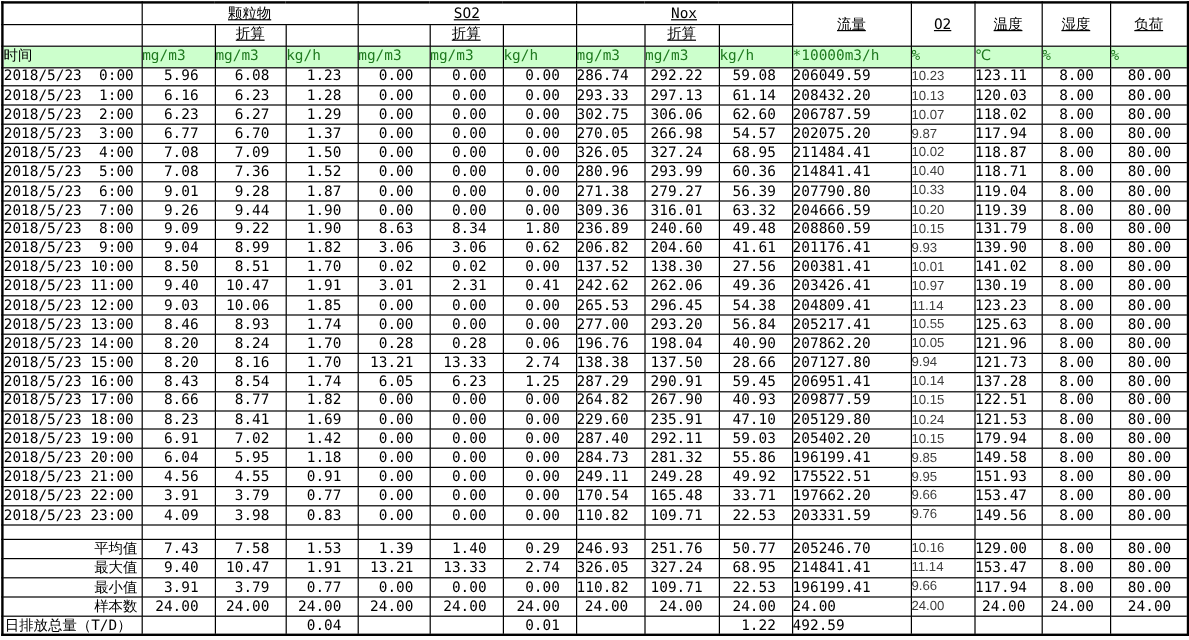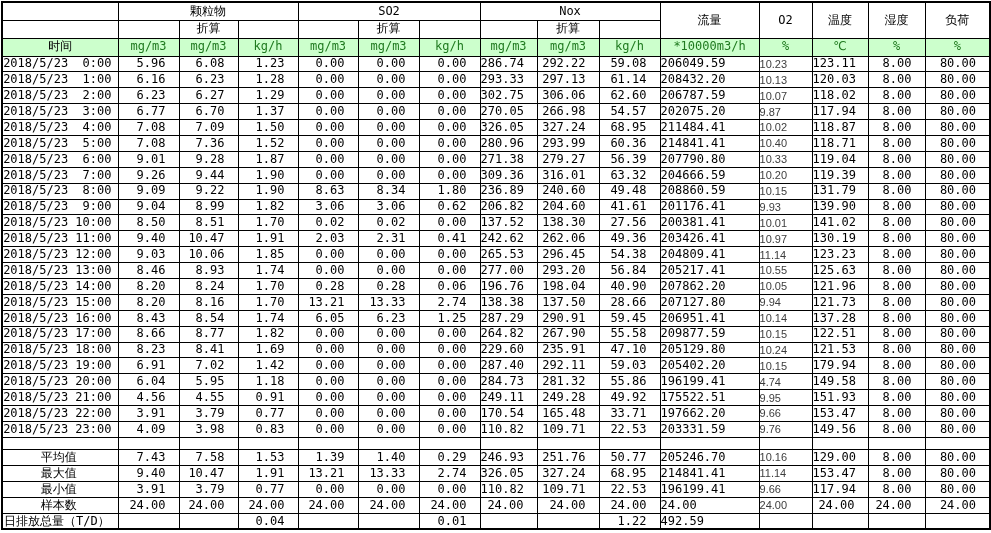--- a/index.html
+++ b/index.html
@@ -2,34 +2,34 @@
 <html><head>
 <meta charset="utf-8">
 <style>
   html,body{margin:0;padding:0;background:#ffffff;}
   body{width:991px;height:533px;overflow:hidden;
        font-family:"DejaVu Sans Mono","DejaVu Sans",monospace;}
   table{border-collapse:collapse;table-layout:fixed;width:988px;
         border:2px solid #000;margin:1px 0 0 1px;}
   td{border:1px solid #000;padding:0;overflow:hidden;font-size:12px;line-height:1.1;
      vertical-align:middle;color:#000;}
-  .r-head{height:18px;}
+  .r-head{height:18px;text-decoration:underline;}
   .r-head td{text-align:center;}
   .r-green{height:18px;}
-  .r-green td{background:#ccffcc;color:#1f7a1f;text-align:center;}
+  .r-green td{background:#ccffcc;color:#1f7a1f;}
   .r-green td.g-time{color:#000000;}
   .r-data{height:15.9px;}
   .r-spacer{height:12px;}
   .r-sum{height:16px;}
   .c-time{text-align:right;padding-right:6px;white-space:pre;}
   .c-num{text-align:right;padding-right:13px;}
   .c-flow{padding-right:8px;}
   .c-o2{text-align:left;padding-right:12px;color:#3d3d3d;
         font-family:"Liberation Sans",sans-serif;font-size:11px;}
-  .c-label{text-align:center;padding-right:3px;white-space:nowrap;}
+  .c-label{text-align:right;padding-right:3px;white-space:nowrap;}
   .c-label-left{text-align:left;padding-left:1px;white-space:nowrap;}
 </style>
 </head>
 <body>
 
 <table>
   <colgroup>
     <col style="width:116px">
       <col style="width:61px">
       <col style="width:59px">
@@ -274,21 +274,21 @@
         <td class="c-o2">10.01</td>
         <td class="c-num">141.02</td>
         <td class="c-num">8.00</td>
         <td class="c-num">80.00</td>
       </tr>
       <tr class="r-data">
         <td class="c-time">2018/5/23 11:00</td>
         <td class="c-num">9.40</td>
         <td class="c-num">10.47</td>
         <td class="c-num">1.91</td>
-        <td class="c-num">2.03</td>
+        <td class="c-num">3.01</td>
         <td class="c-num">2.31</td>
         <td class="c-num">0.41</td>
         <td class="c-num">242.62</td>
         <td class="c-num">262.06</td>
         <td class="c-num">49.36</td>
         <td class="c-flow">203426.41</td>
         <td class="c-o2">10.97</td>
         <td class="c-num">130.19</td>
         <td class="c-num">8.00</td>
         <td class="c-num">80.00</td>
@@ -381,21 +381,21 @@
       <tr class="r-data">
         <td class="c-time">2018/5/23 17:00</td>
         <td class="c-num">8.66</td>
         <td class="c-num">8.77</td>
         <td class="c-num">1.82</td>
         <td class="c-num">0.00</td>
         <td class="c-num">0.00</td>
         <td class="c-num">0.00</td>
         <td class="c-num">264.82</td>
         <td class="c-num">267.90</td>
-        <td class="c-num">55.58</td>
+        <td class="c-num">40.93</td>
         <td class="c-flow">209877.59</td>
         <td class="c-o2">10.15</td>
         <td class="c-num">122.51</td>
         <td class="c-num">8.00</td>
         <td class="c-num">80.00</td>
       </tr>
       <tr class="r-data">
         <td class="c-time">2018/5/23 18:00</td>
         <td class="c-num">8.23</td>
         <td class="c-num">8.41</td>
@@ -434,21 +434,21 @@
         <td class="c-num">6.04</td>
         <td class="c-num">5.95</td>
         <td class="c-num">1.18</td>
         <td class="c-num">0.00</td>
         <td class="c-num">0.00</td>
         <td class="c-num">0.00</td>
         <td class="c-num">284.73</td>
         <td class="c-num">281.32</td>
         <td class="c-num">55.86</td>
         <td class="c-flow">196199.41</td>
-        <td class="c-o2">4.74</td>
+        <td class="c-o2">9.85</td>
         <td class="c-num">149.58</td>
         <td class="c-num">8.00</td>
         <td class="c-num">80.00</td>
       </tr>
       <tr class="r-data">
         <td class="c-time">2018/5/23 21:00</td>
         <td class="c-num">4.56</td>
         <td class="c-num">4.55</td>
         <td class="c-num">0.91</td>
         <td class="c-num">0.00</td>

